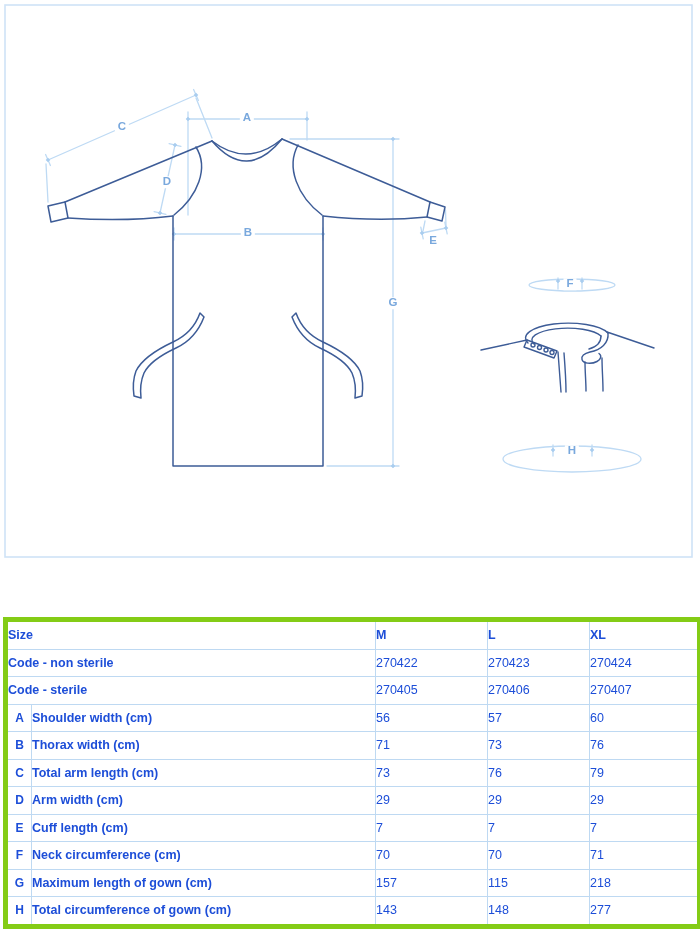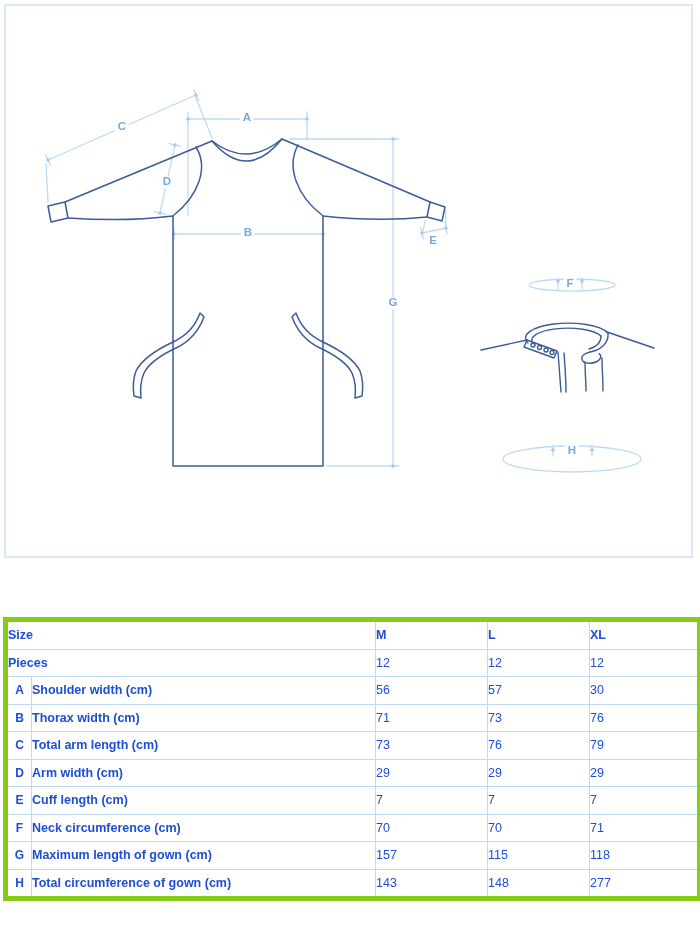--- a/index.html
+++ b/index.html
@@ -134,31 +134,37 @@
     <thead>
       <tr>
         <th class="lbl" colspan="2">Size</th>
         <th class="val">M</th>
         <th class="val">L</th>
         <th class="val">XL</th>
       </tr>
     </thead>
     <tbody>
         <tr>
-          <td class="lbl" colspan="2">Pieces</td>
-          <td class="val">12</td>
-          <td class="val">12</td>
-          <td class="val">12</td>
+          <td class="lbl" colspan="2">Code - non sterile</td>
+          <td class="val">270422</td>
+          <td class="val">270423</td>
+          <td class="val">270424</td>
+        </tr>
+        <tr>
+          <td class="lbl" colspan="2">Code - sterile</td>
+          <td class="val">270405</td>
+          <td class="val">270406</td>
+          <td class="val">270407</td>
         </tr>
         <tr>
           <td class="letter">A</td>
           <td class="lbl">Shoulder width <span class="unit">(cm)</span></td>
           <td class="val">56</td>
           <td class="val">57</td>
-          <td class="val">30</td>
+          <td class="val">60</td>
         </tr>
         <tr>
           <td class="letter">B</td>
           <td class="lbl">Thorax width <span class="unit">(cm)</span></td>
           <td class="val">71</td>
           <td class="val">73</td>
           <td class="val">76</td>
         </tr>
         <tr>
           <td class="letter">C</td>
@@ -186,21 +192,21 @@
           <td class="lbl">Neck circumference <span class="unit">(cm)</span></td>
           <td class="val">70</td>
           <td class="val">70</td>
           <td class="val">71</td>
         </tr>
         <tr>
           <td class="letter">G</td>
           <td class="lbl">Maximum length of gown <span class="unit">(cm)</span></td>
           <td class="val">157</td>
           <td class="val">115</td>
-          <td class="val">118</td>
+          <td class="val">218</td>
         </tr>
         <tr>
           <td class="letter">H</td>
           <td class="lbl">Total circumference of gown <span class="unit">(cm)</span></td>
           <td class="val">143</td>
           <td class="val">148</td>
           <td class="val">277</td>
         </tr>
       </tbody>
   </table>

